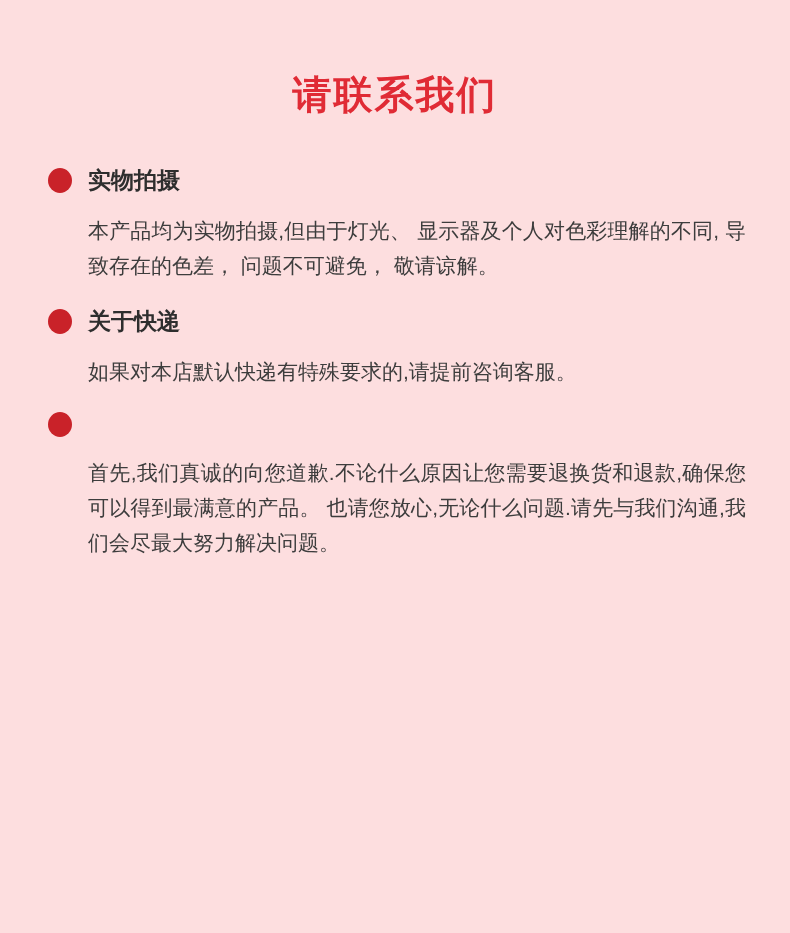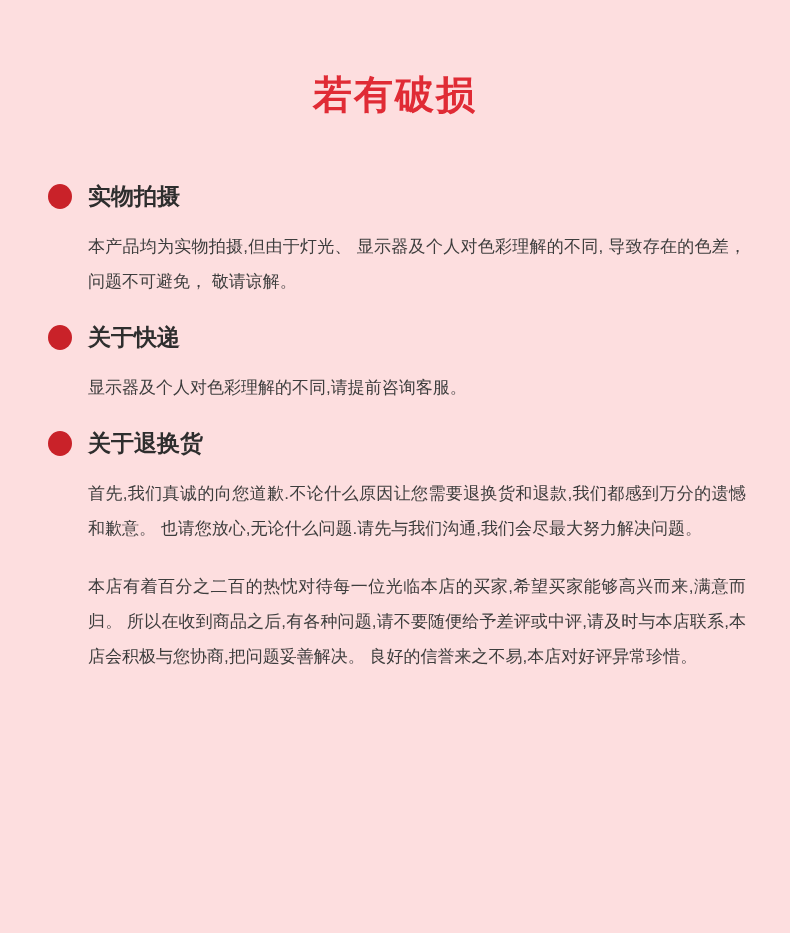--- a/index.html
+++ b/index.html
@@ -24,21 +24,21 @@
     font-weight: bold;
     color: #e02b35;
     letter-spacing: 2px;
   }
   .section {
     margin-left: 48px;
     margin-right: 44px;
     margin-top: 23px;
   }
   .section.first {
-    margin-top: 63px;
+    margin-top: 47px;
   }
   .sec-head {
     display: flex;
     align-items: center;
   }
   .dot {
     width: 24px;
     height: 25px;
     border-radius: 50%;
     background: #c92229;
@@ -47,57 +47,55 @@
   .sec-heading {
     margin: 0 0 0 16px;
     font-size: 23px;
     line-height: 30px;
     font-weight: bold;
     color: #2e2e2e;
   }
   .sec-body {
     margin: 18px 0 0 40px;
     width: 658px;
-    font-size: 17px;
+    font-size: 21px;
     line-height: 35px;
     color: #3d3d3d;
     text-align: justify;
   }
 </style>
 </head>
 <body>
 
 <div class="page">
 
-  <h1 class="page-title">若有破损</h1>
+  <h1 class="page-title">请联系我们</h1>
 
   <section class="section first">
     <div class="sec-head">
       <span class="dot"></span>
       <h2 class="sec-heading">实物拍摄</h2>
     </div>
     <p class="sec-body">本产品均为实物拍摄,但由于灯光、 显示器及个人对色彩理解的不同, 导致存在的色差， 问题不可避免， 敬请谅解。</p>
   </section>
 
   <section class="section">
     <div class="sec-head">
       <span class="dot"></span>
       <h2 class="sec-heading">关于快递</h2>
     </div>
-    <p class="sec-body">显示器及个人对色彩理解的不同,请提前咨询客服。</p>
+    <p class="sec-body">如果对本店默认快递有特殊要求的,请提前咨询客服。</p>
   </section>
 
   <section class="section">
   </section>
 
   <section class="section">
     <div class="sec-head">
       <span class="dot"></span>
-      <h2 class="sec-heading">关于退换货</h2>
     </div>
-    <p class="sec-body">首先,我们真诚的向您道歉.不论什么原因让您需要退换货和退款,我们都感到万分的遗憾和歉意。 也请您放心,无论什么问题.请先与我们沟通,我们会尽最大努力解决问题。</p>
+    <p class="sec-body">首先,我们真诚的向您道歉.不论什么原因让您需要退换货和退款,确保您可以得到最满意的产品。 也请您放心,无论什么问题.请先与我们沟通,我们会尽最大努力解决问题。</p>
   </section>
 
   <section class="section">
-    <p class="sec-body">本店有着百分之二百的热忱对待每一位光临本店的买家,希望买家能够高兴而来,满意而归。 所以在收到商品之后,有各种问题,请不要随便给予差评或中评,请及时与本店联系,本店会积极与您协商,把问题妥善解决。 良好的信誉来之不易,本店对好评异常珍惜。</p>
   </section>
 
 </div>
 
 </body></html>

